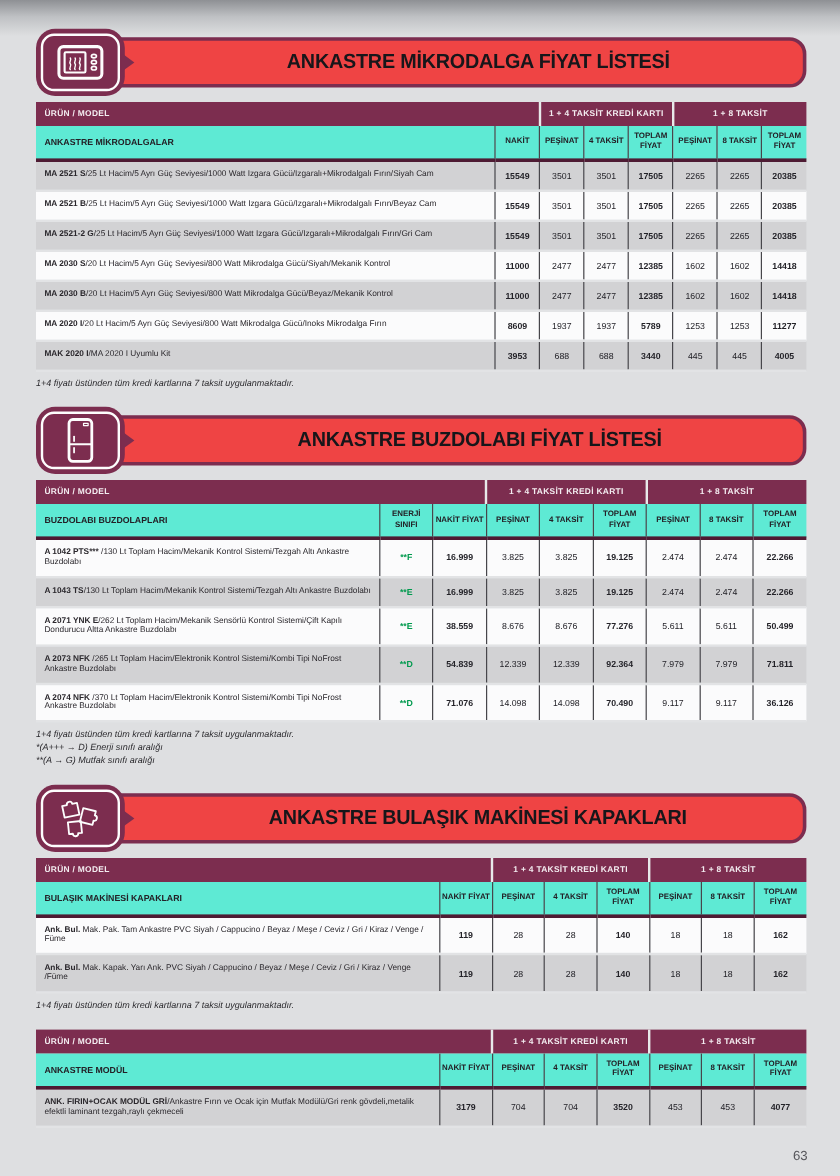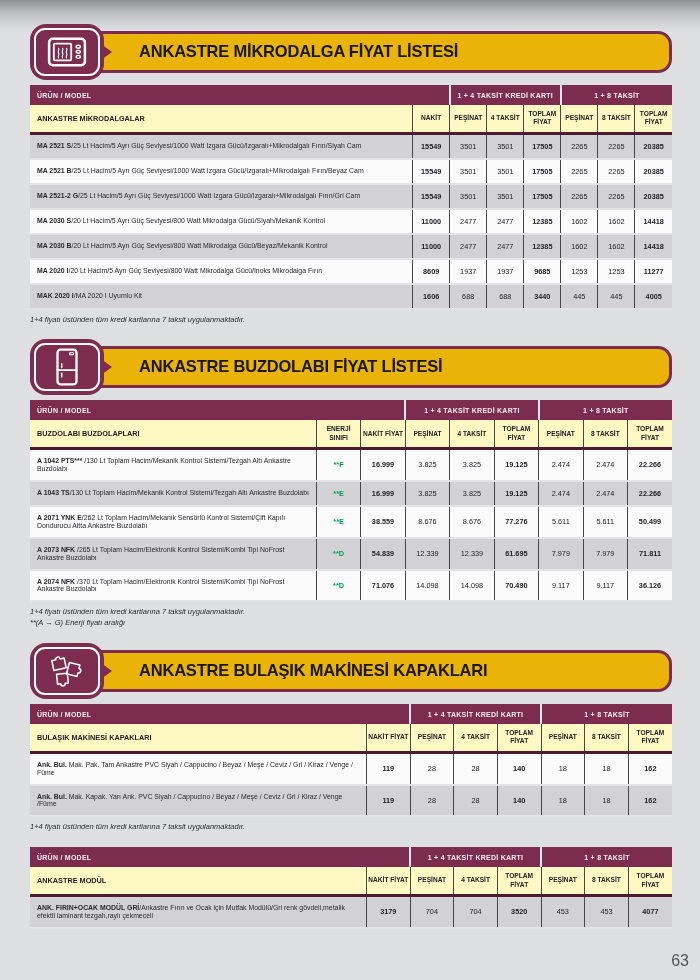--- a/index.html
+++ b/index.html
@@ -12,22 +12,22 @@
       #dedfe1;
     overflow:hidden;
     padding:24px 28px 0 30px;
     color:#232228;
   }
   
   .section { margin-bottom:14px; }
   .banner { position:relative; height:56px; margin-bottom:5px; }
   .pill {
     position:absolute; left:36px; right:0; top:7px; bottom:7px;
-    background:#eab308; border:3px solid #7c2d4f; border-radius:14px;
-    display:flex; align-items:center; padding-left:70px;
+    background:#ef4444; border:3px solid #7c2d4f; border-radius:14px;
+    display:flex; align-items:center; padding-left:70px;justify-content:center;
   }
   .title {
     font-size:17px; font-weight:800; letter-spacing:-0.2px; color:#17161a;
     transform:scaleX(0.97); transform-origin:left center; white-space:nowrap;
   }
   .badge {
     position:absolute; left:0; top:0; width:74px; height:56px;
     background:#7c2d4f; border-radius:16px; z-index:2;
     display:flex; align-items:center; justify-content:center;
   }
@@ -43,38 +43,38 @@
   
   table { width:100%; border-collapse:collapse; table-layout:fixed; }
   th,td { vertical-align:middle; }
   tr.band th {
     background:#7c2d4f; color:#f3ecf0; font-size:7px; font-weight:700;
     height:20px; text-align:center; letter-spacing:.25px;
   }
   tr.band th.band-left { text-align:left; padding-left:7px; }
   tr.band th + th { border-left:2px solid #e8e9ea; }
   tr.sub th {
-    background:#fef9c3; color:#232026; font-size:6.6px; font-weight:700;
+    background:#5eead4; color:#232026; font-size:6.6px; font-weight:700;
     line-height:1.25; text-align:center; padding:4px 1px; height:28px;
     border-bottom:3px solid #4e1b33;
   }
   tr.sub th.sub-left { text-align:left; font-size:7.3px; padding-left:7px; }
   tr.sub th.colhead { border-left:1px solid #47464b; }
   tbody tr { border-bottom:2px solid #e2e3e5; }
   tbody tr.shaded td { background:#d2d2d4; }
   tbody tr.plain  td { background:#fbfbfc; }
   td.prod { font-size:6.9px; color:#2a272c; padding:7px 6px 7px 7px; line-height:1.15; }
   td.prod b { font-weight:800; }
   td.num { font-size:7.3px; text-align:center; border-left:1px solid #47464b; padding:7px 1px; }
   td.num.strong { font-weight:700; }
   td.energy { font-size:7.3px; font-weight:800; color:#009a4e; text-align:center; border-left:1px solid #47464b; }
   
   .footnotes { margin-top:5px; }
   .footnote-line { font-size:7.5px; color:#2b2a2e; line-height:1.45;font-style:italic; }
-  .page-num { position:absolute; right:11px; bottom:10px; font-size:16px; color:#55555a; }
+  .page-num { position:absolute; right:27px; bottom:10px; font-size:11px; color:#55555a; }
   .icon-stroke { stroke:#fdfdfd; fill:none; stroke-linecap:round; stroke-linejoin:round; }
 </style>
 </head>
 <body>
 
 <div class="section">
   <div class="banner">
     <div class="pill">
       <span class="title">ANKASTRE MİKRODALGA FİYAT LİSTESİ</span>
     </div>
@@ -168,28 +168,28 @@
           <td class="num strong">12385</td>
           <td class="num">1602</td>
           <td class="num">1602</td>
           <td class="num strong">14418</td>
         </tr>
         <tr class="plain">
           <td class="prod"><b>MA 2020 I</b>/20 Lt Hacim/5 Ayrı Güç Seviyesi/800 Watt Mikrodalga Gücü/Inoks Mikrodalga Fırın</td>
           <td class="num strong">8609</td>
           <td class="num">1937</td>
           <td class="num">1937</td>
-          <td class="num strong">9685</td>
+          <td class="num strong">5789</td>
           <td class="num">1253</td>
           <td class="num">1253</td>
           <td class="num strong">11277</td>
         </tr>
         <tr class="shaded">
           <td class="prod"><b>MAK 2020 I</b>/MA 2020 I Uyumlu Kit</td>
-          <td class="num strong">1606</td>
+          <td class="num strong">3953</td>
           <td class="num">688</td>
           <td class="num">688</td>
           <td class="num strong">3440</td>
           <td class="num">445</td>
           <td class="num">445</td>
           <td class="num strong">4005</td>
         </tr>
       </tbody>
     </table>
   <div class="footnotes">
@@ -275,41 +275,42 @@
           <td class="num">5.611</td>
           <td class="num">5.611</td>
           <td class="num strong">50.499</td>
         </tr>
         <tr class="shaded">
           <td class="prod"><b>A 2073 NFK</b> /265 Lt Toplam Hacim/Elektronik Kontrol Sistemi/Kombi Tipi NoFrost Ankastre Buzdolabı</td>
           <td class="energy">**D</td>
           <td class="num strong">54.839</td>
           <td class="num">12.339</td>
           <td class="num">12.339</td>
-          <td class="num strong">61.695</td>
+          <td class="num strong">92.364</td>
           <td class="num">7.979</td>
           <td class="num">7.979</td>
           <td class="num strong">71.811</td>
         </tr>
         <tr class="plain">
           <td class="prod"><b>A 2074 NFK</b> /370 Lt Toplam Hacim/Elektronik Kontrol Sistemi/Kombi Tipi NoFrost Ankastre Buzdolabı</td>
           <td class="energy">**D</td>
           <td class="num strong">71.076</td>
           <td class="num">14.098</td>
           <td class="num">14.098</td>
           <td class="num strong">70.490</td>
           <td class="num">9.117</td>
           <td class="num">9.117</td>
           <td class="num strong">36.126</td>
         </tr>
       </tbody>
     </table>
   <div class="footnotes">
       <div class="footnote-line">1+4 fiyatı üstünden tüm kredi kartlarına 7 taksit uygulanmaktadır.</div>
-      <div class="footnote-line">**(A → G) Enerji fiyatı aralığı</div>
+      <div class="footnote-line">*(A+++ → D) Enerji sınıfı aralığı</div>
+      <div class="footnote-line">**(A → G) Mutfak sınıfı aralığı</div>
     </div>
 </div>
 
 <div class="section">
   <div class="banner">
     <div class="pill">
       <span class="title">ANKASTRE BULAŞIK MAKİNESİ KAPAKLARI</span>
     </div>
     <div class="badge">
       <svg width="36" height="36" viewBox="0 0 40 40" class="icon-stroke" stroke-width="1.7">

